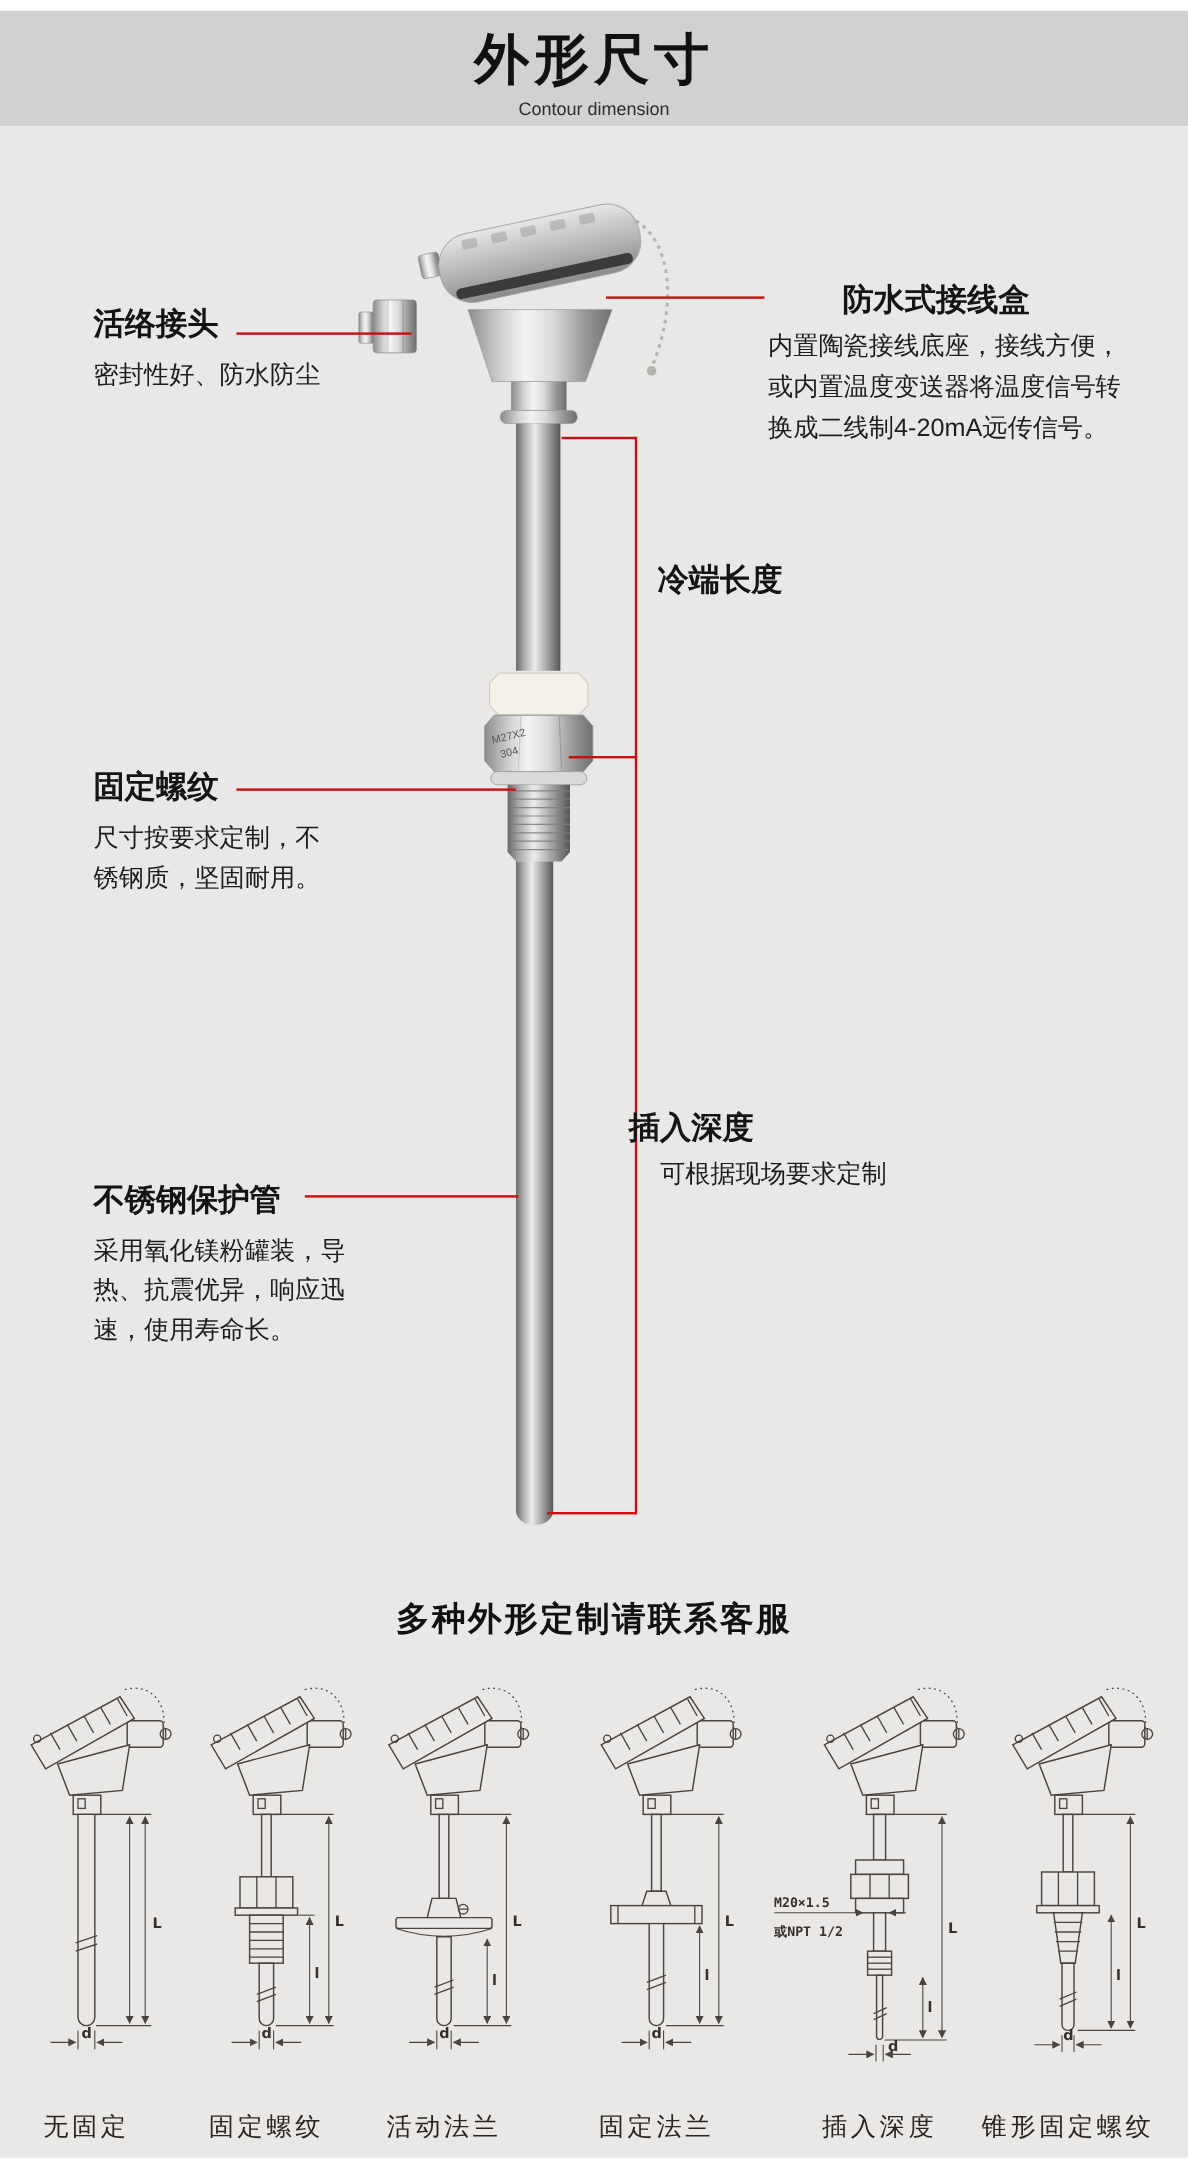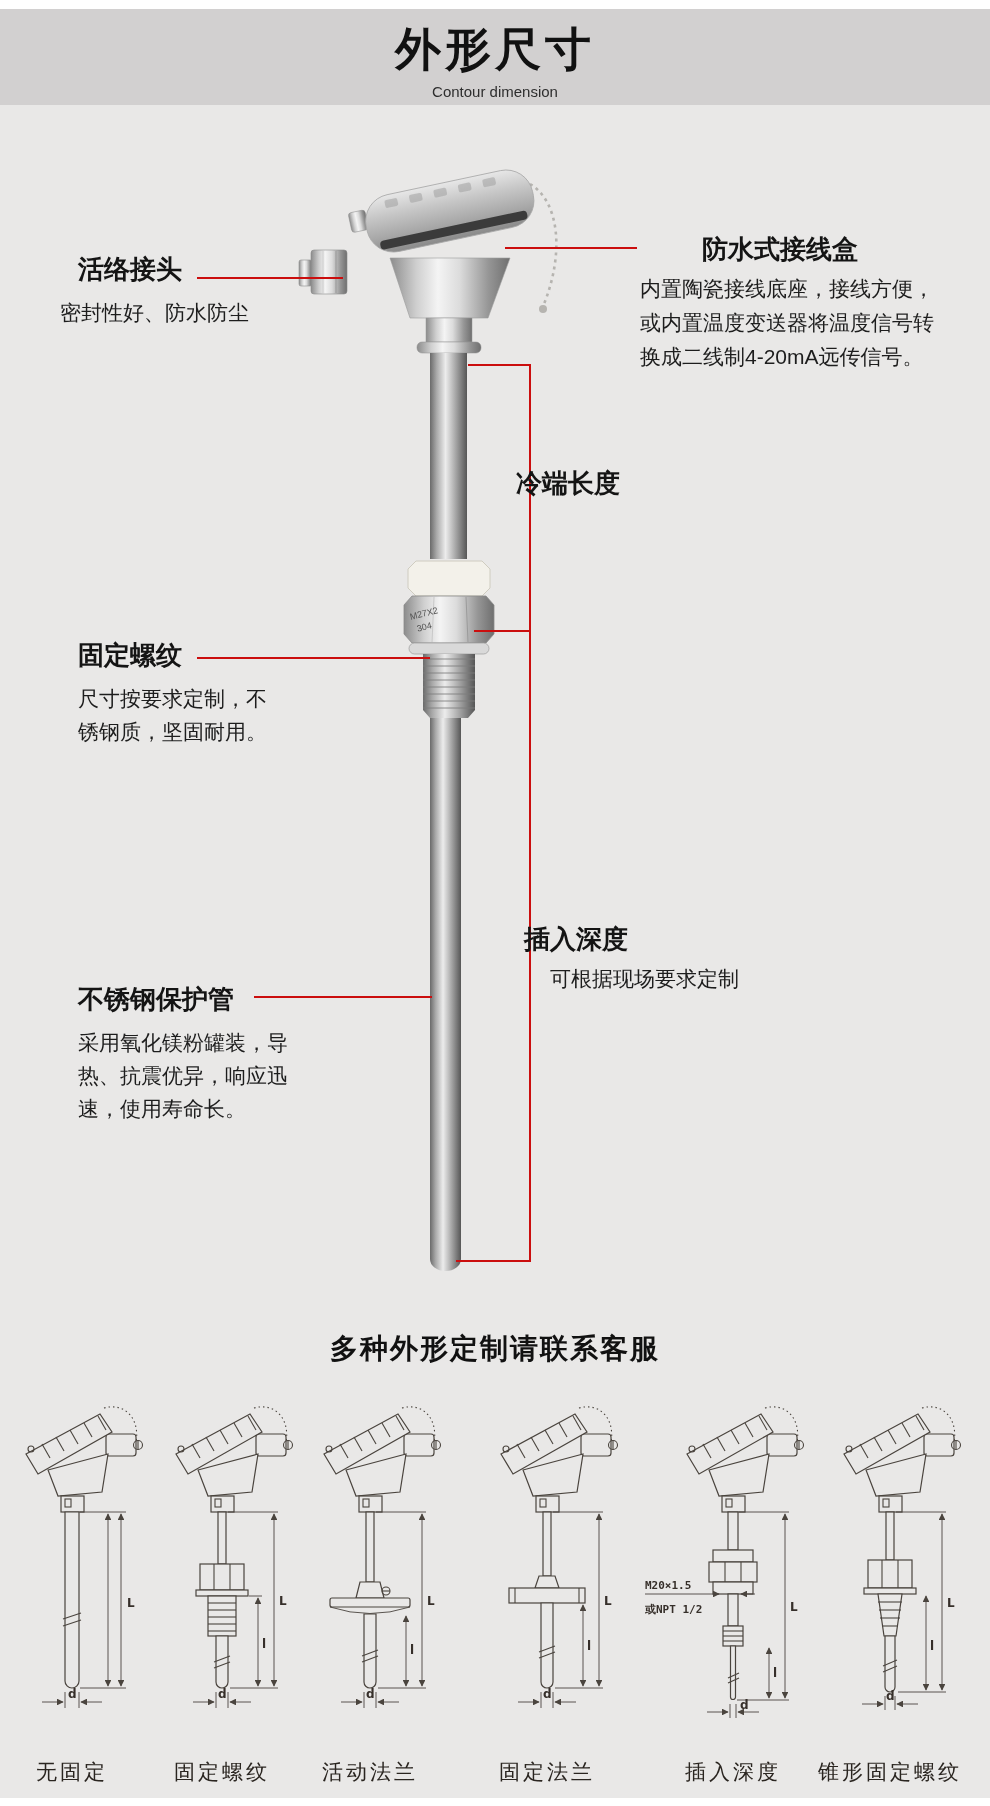--- a/index.html
+++ b/index.html
@@ -131,26 +131,26 @@
   <div class="redline h2px" style="left:197px;top:277px;width:146px;"></div>
   <div class="redline h2px" style="left:505px;top:247px;width:132px;"></div>
   <div class="redline h2px" style="left:197px;top:657px;width:233px;"></div>
   <div class="redline h2px" style="left:254px;top:996px;width:178px;"></div>
   <div class="redline w2px" style="left:529px;top:364px;height:898px;"></div>
   <div class="redline h2px" style="left:468px;top:364px;width:62px;"></div>
   <div class="redline h2px" style="left:474px;top:630px;width:56px;"></div>
   <div class="redline h2px" style="left:456px;top:1260px;width:74px;"></div>
 
   <div class="ann-title" style="left:78px;top:252px;">活络接头</div>
-  <div class="ann-desc" style="left:60px;top:296px;width:230px;">密封性好、防水防尘</div>
+  <div class="ann-desc" style="left:78px;top:296px;width:230px;">密封性好、防水防尘</div>
 
   <div class="ann-title" style="left:656px;top:232px;margin-left:46px;">防水式接线盒</div>
   <div class="ann-desc" style="left:640px;top:272px;width:302px;line-height:34px;">内置陶瓷接线底座，接线方便，或内置温度变送器将温度信号转换成二线制4-20mA远传信号。</div>
 
-  <div class="ann-title" style="left:516px;top:466px;text-align:right;">冷端长度</div>
+  <div class="ann-title" style="left:548px;top:466px;text-align:right;">冷端长度</div>
 
   <div class="ann-title" style="left:78px;top:638px;">固定螺纹</div>
   <div class="ann-desc" style="left:78px;top:682px;width:208px;">尺寸按要求定制，不锈钢质，坚固耐用。</div>
 
   <div class="ann-title" style="left:524px;top:922px;">插入深度</div>
   <div class="ann-desc" style="left:550px;top:962px;width:260px;">可根据现场要求定制</div>
 
   <div class="ann-title" style="left:78px;top:982px;">不锈钢保护管</div>
   <div class="ann-desc" style="left:78px;top:1026px;width:216px;">采用氧化镁粉罐装，导热、抗震优异，响应迅速，使用寿命长。</div>
 

